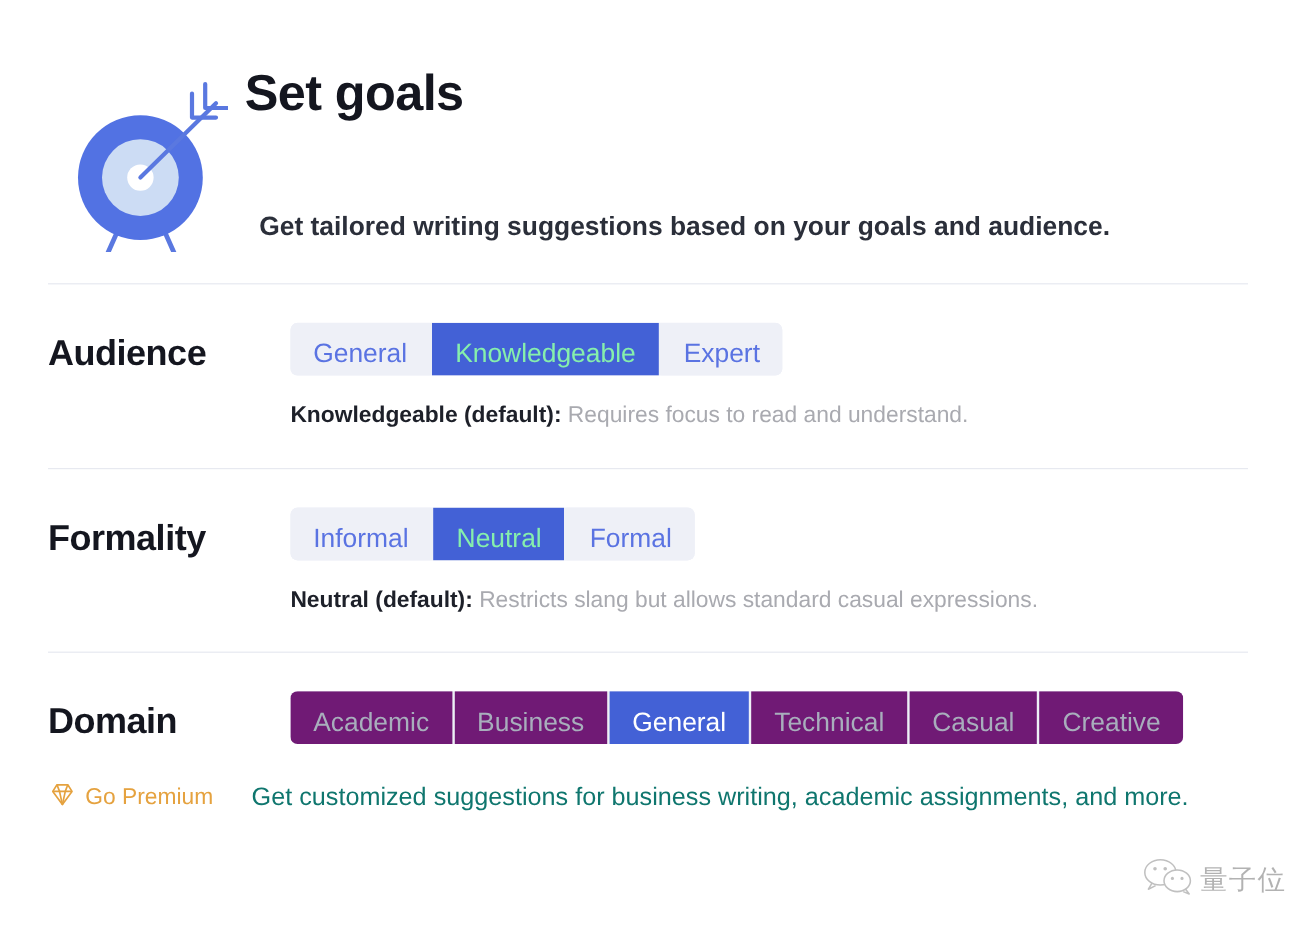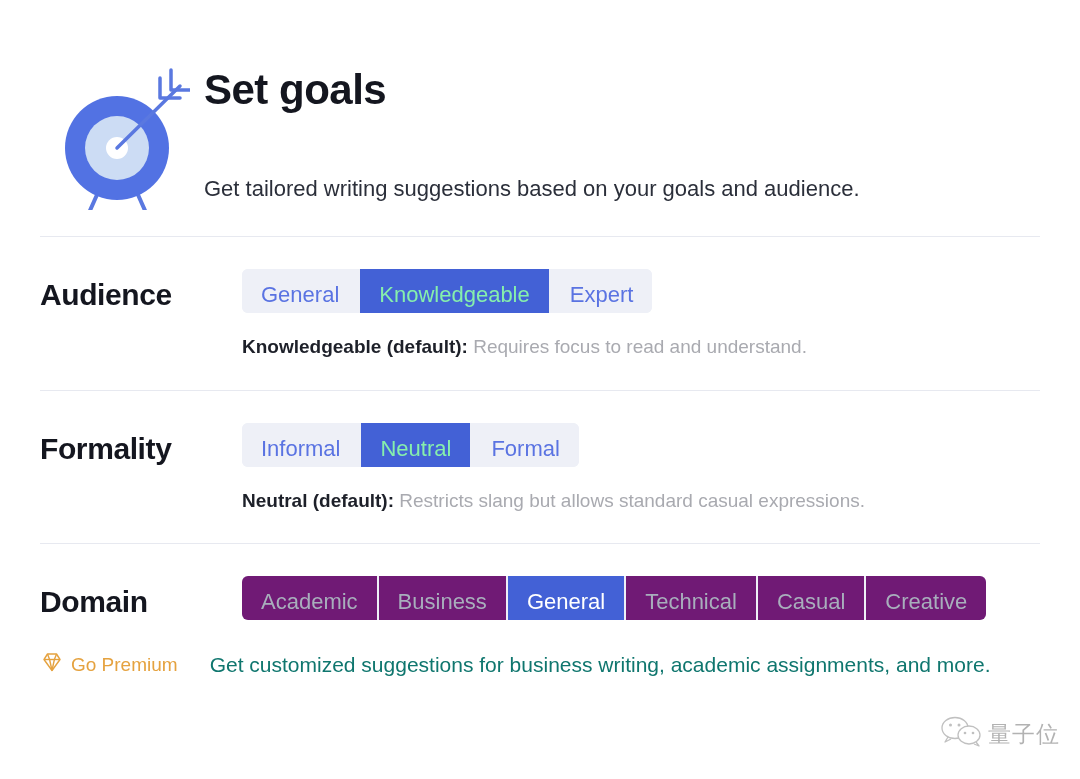--- a/index.html
+++ b/index.html
@@ -39,24 +39,24 @@
     font-size: 42px;
     font-weight: 700;
     color: #14161f;
     letter-spacing: -0.5px;
     margin: 0;
     line-height: 1.1;
   }
   .page-subtitle {
     font-size: 22px;
     color: #2b2f3a;
-    margin: 0;
+    margin: 12px;
     padding-top: 62px;
     line-height: 1.3;
-    font-weight: 400;
+    font-weight: 700;
   }
 
   
   .divider {
     height: 1px;
     background: #e7e9f0;
     margin: 0 40px;
   }
 
   
@@ -147,21 +147,21 @@
   .premium-desc {
     font-size: 21px;
     color: #0f766e;
     padding-left: 32px;
     white-space: nowrap;
   }
 
   
   .watermark {
     position: absolute;
-    right: 20px;
+    right: 8px;
     bottom: 26px;
     display: flex;
     align-items: center;
     opacity: 0.42;
     pointer-events: none;
   }
   .wm-text {
     font-size: 23px;
     color: #4a4a4a;
     font-family: "DejaVu Sans", sans-serif;

